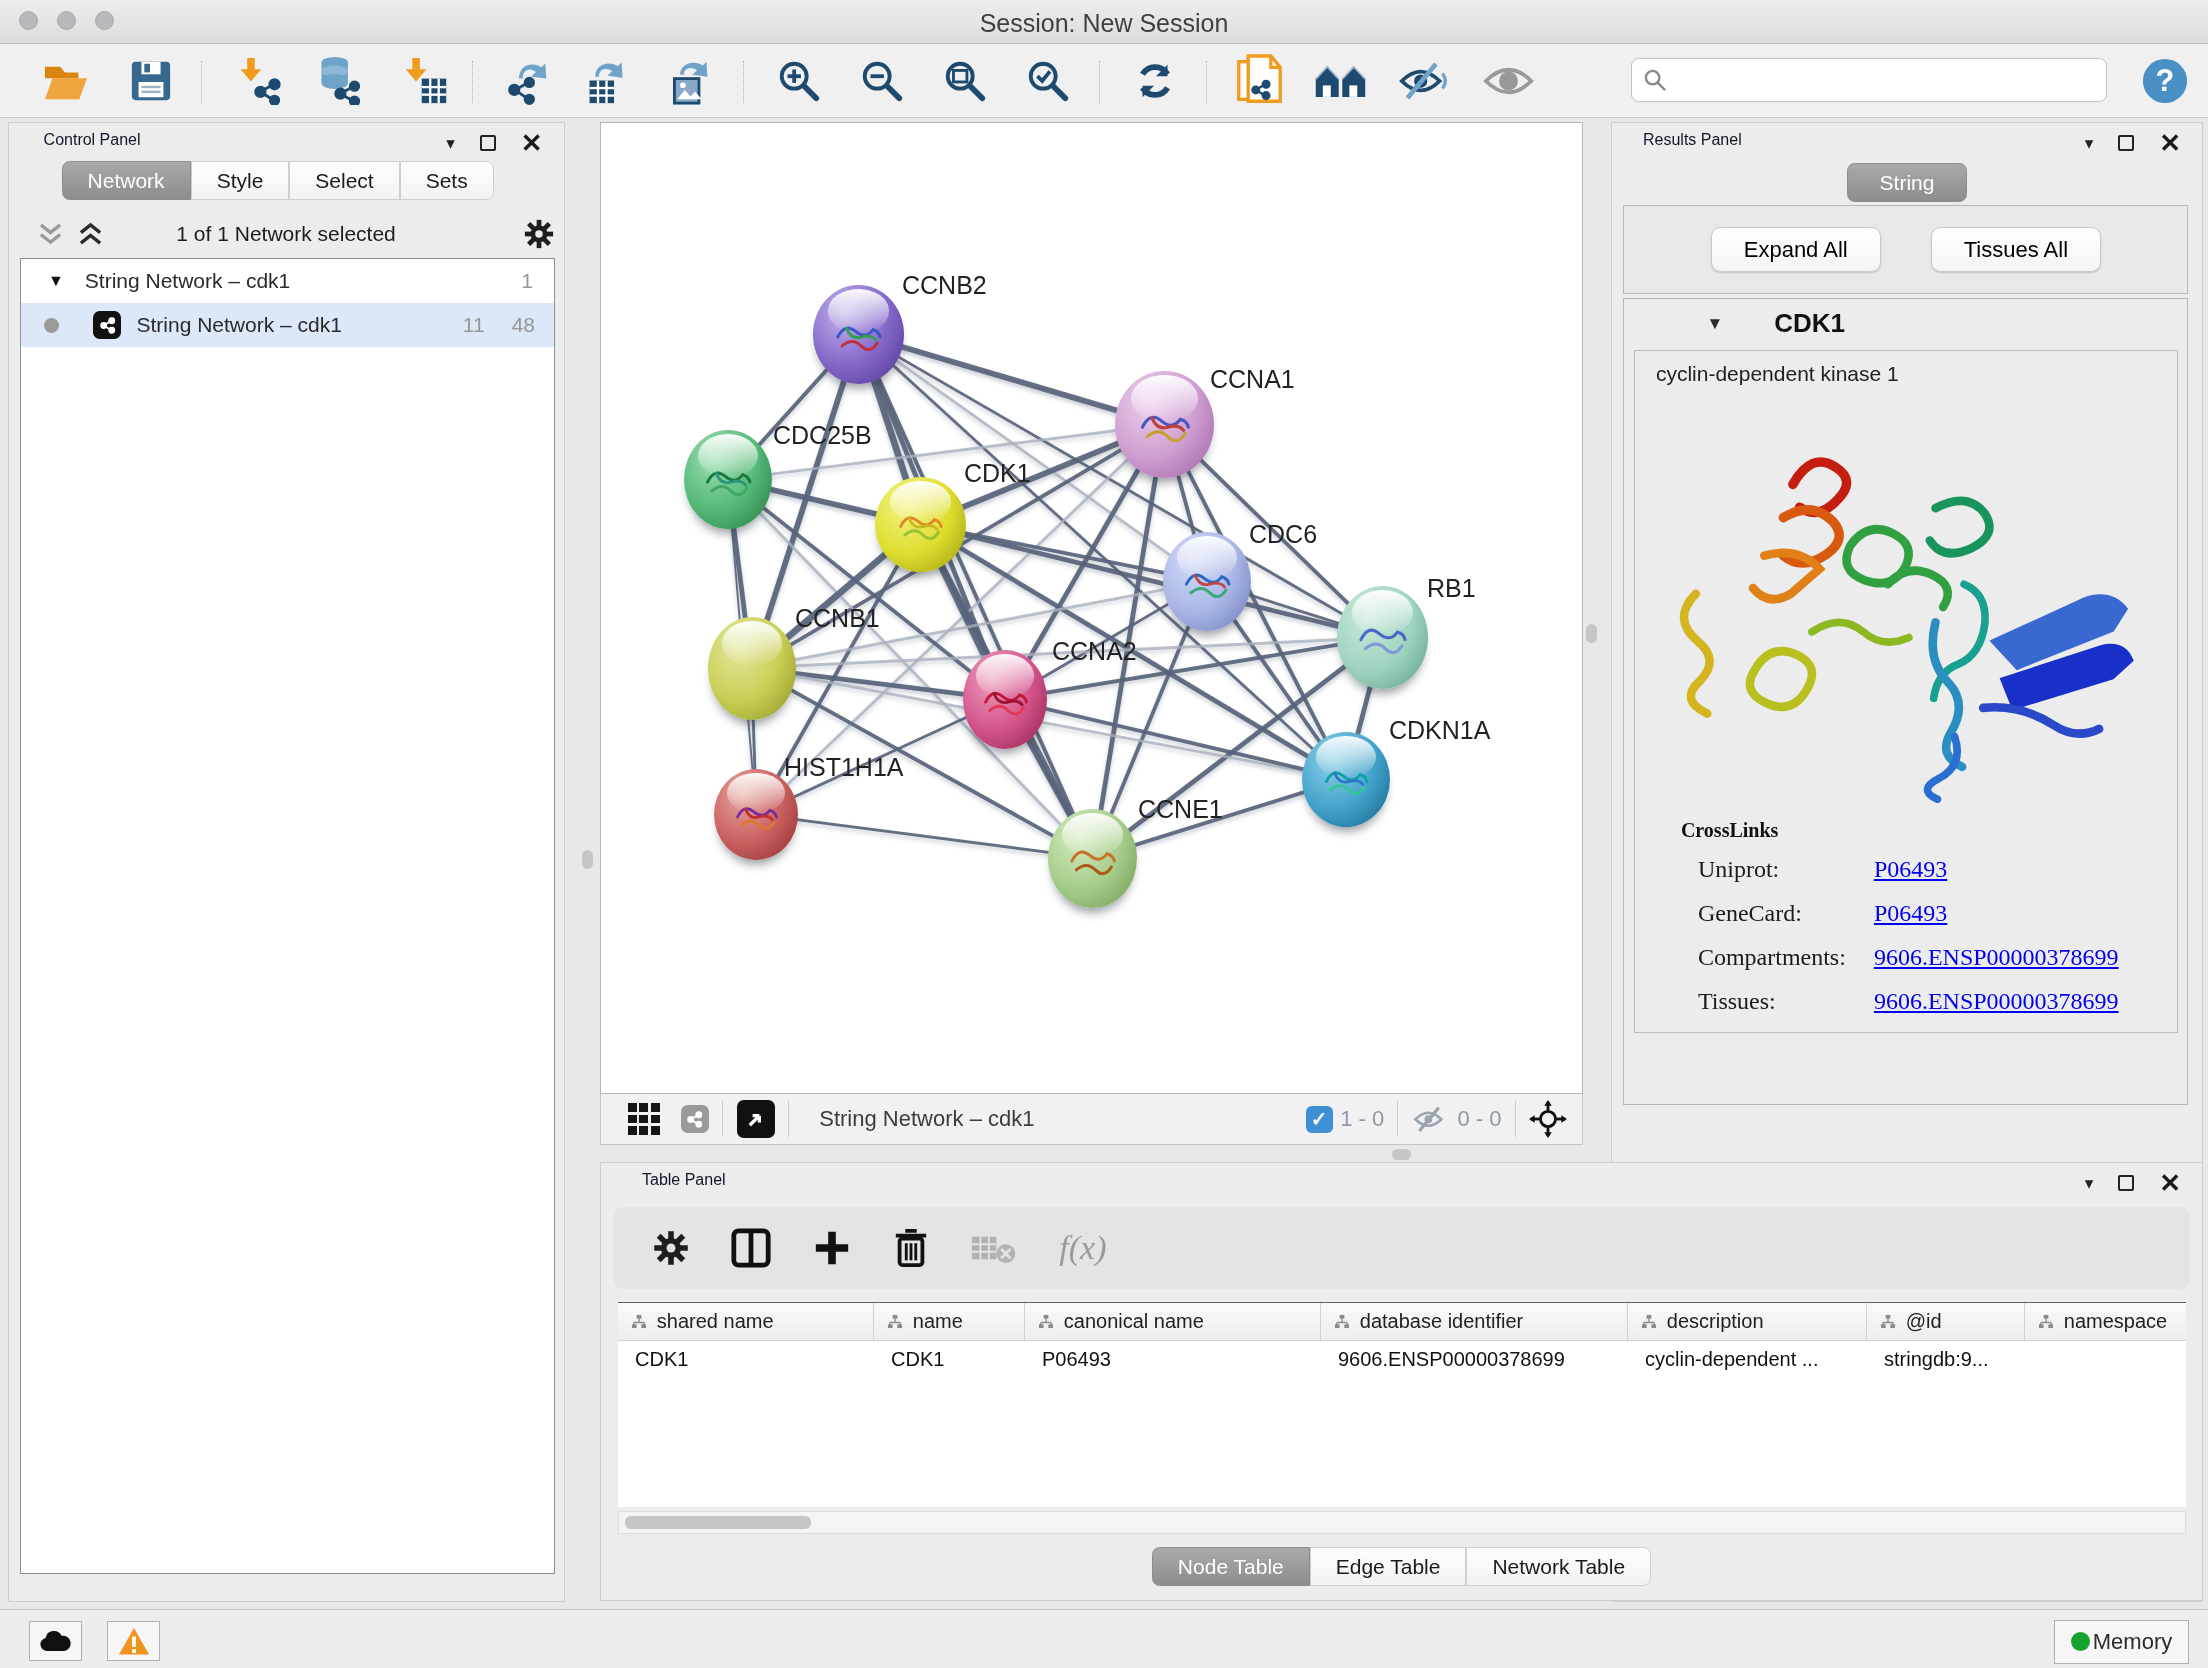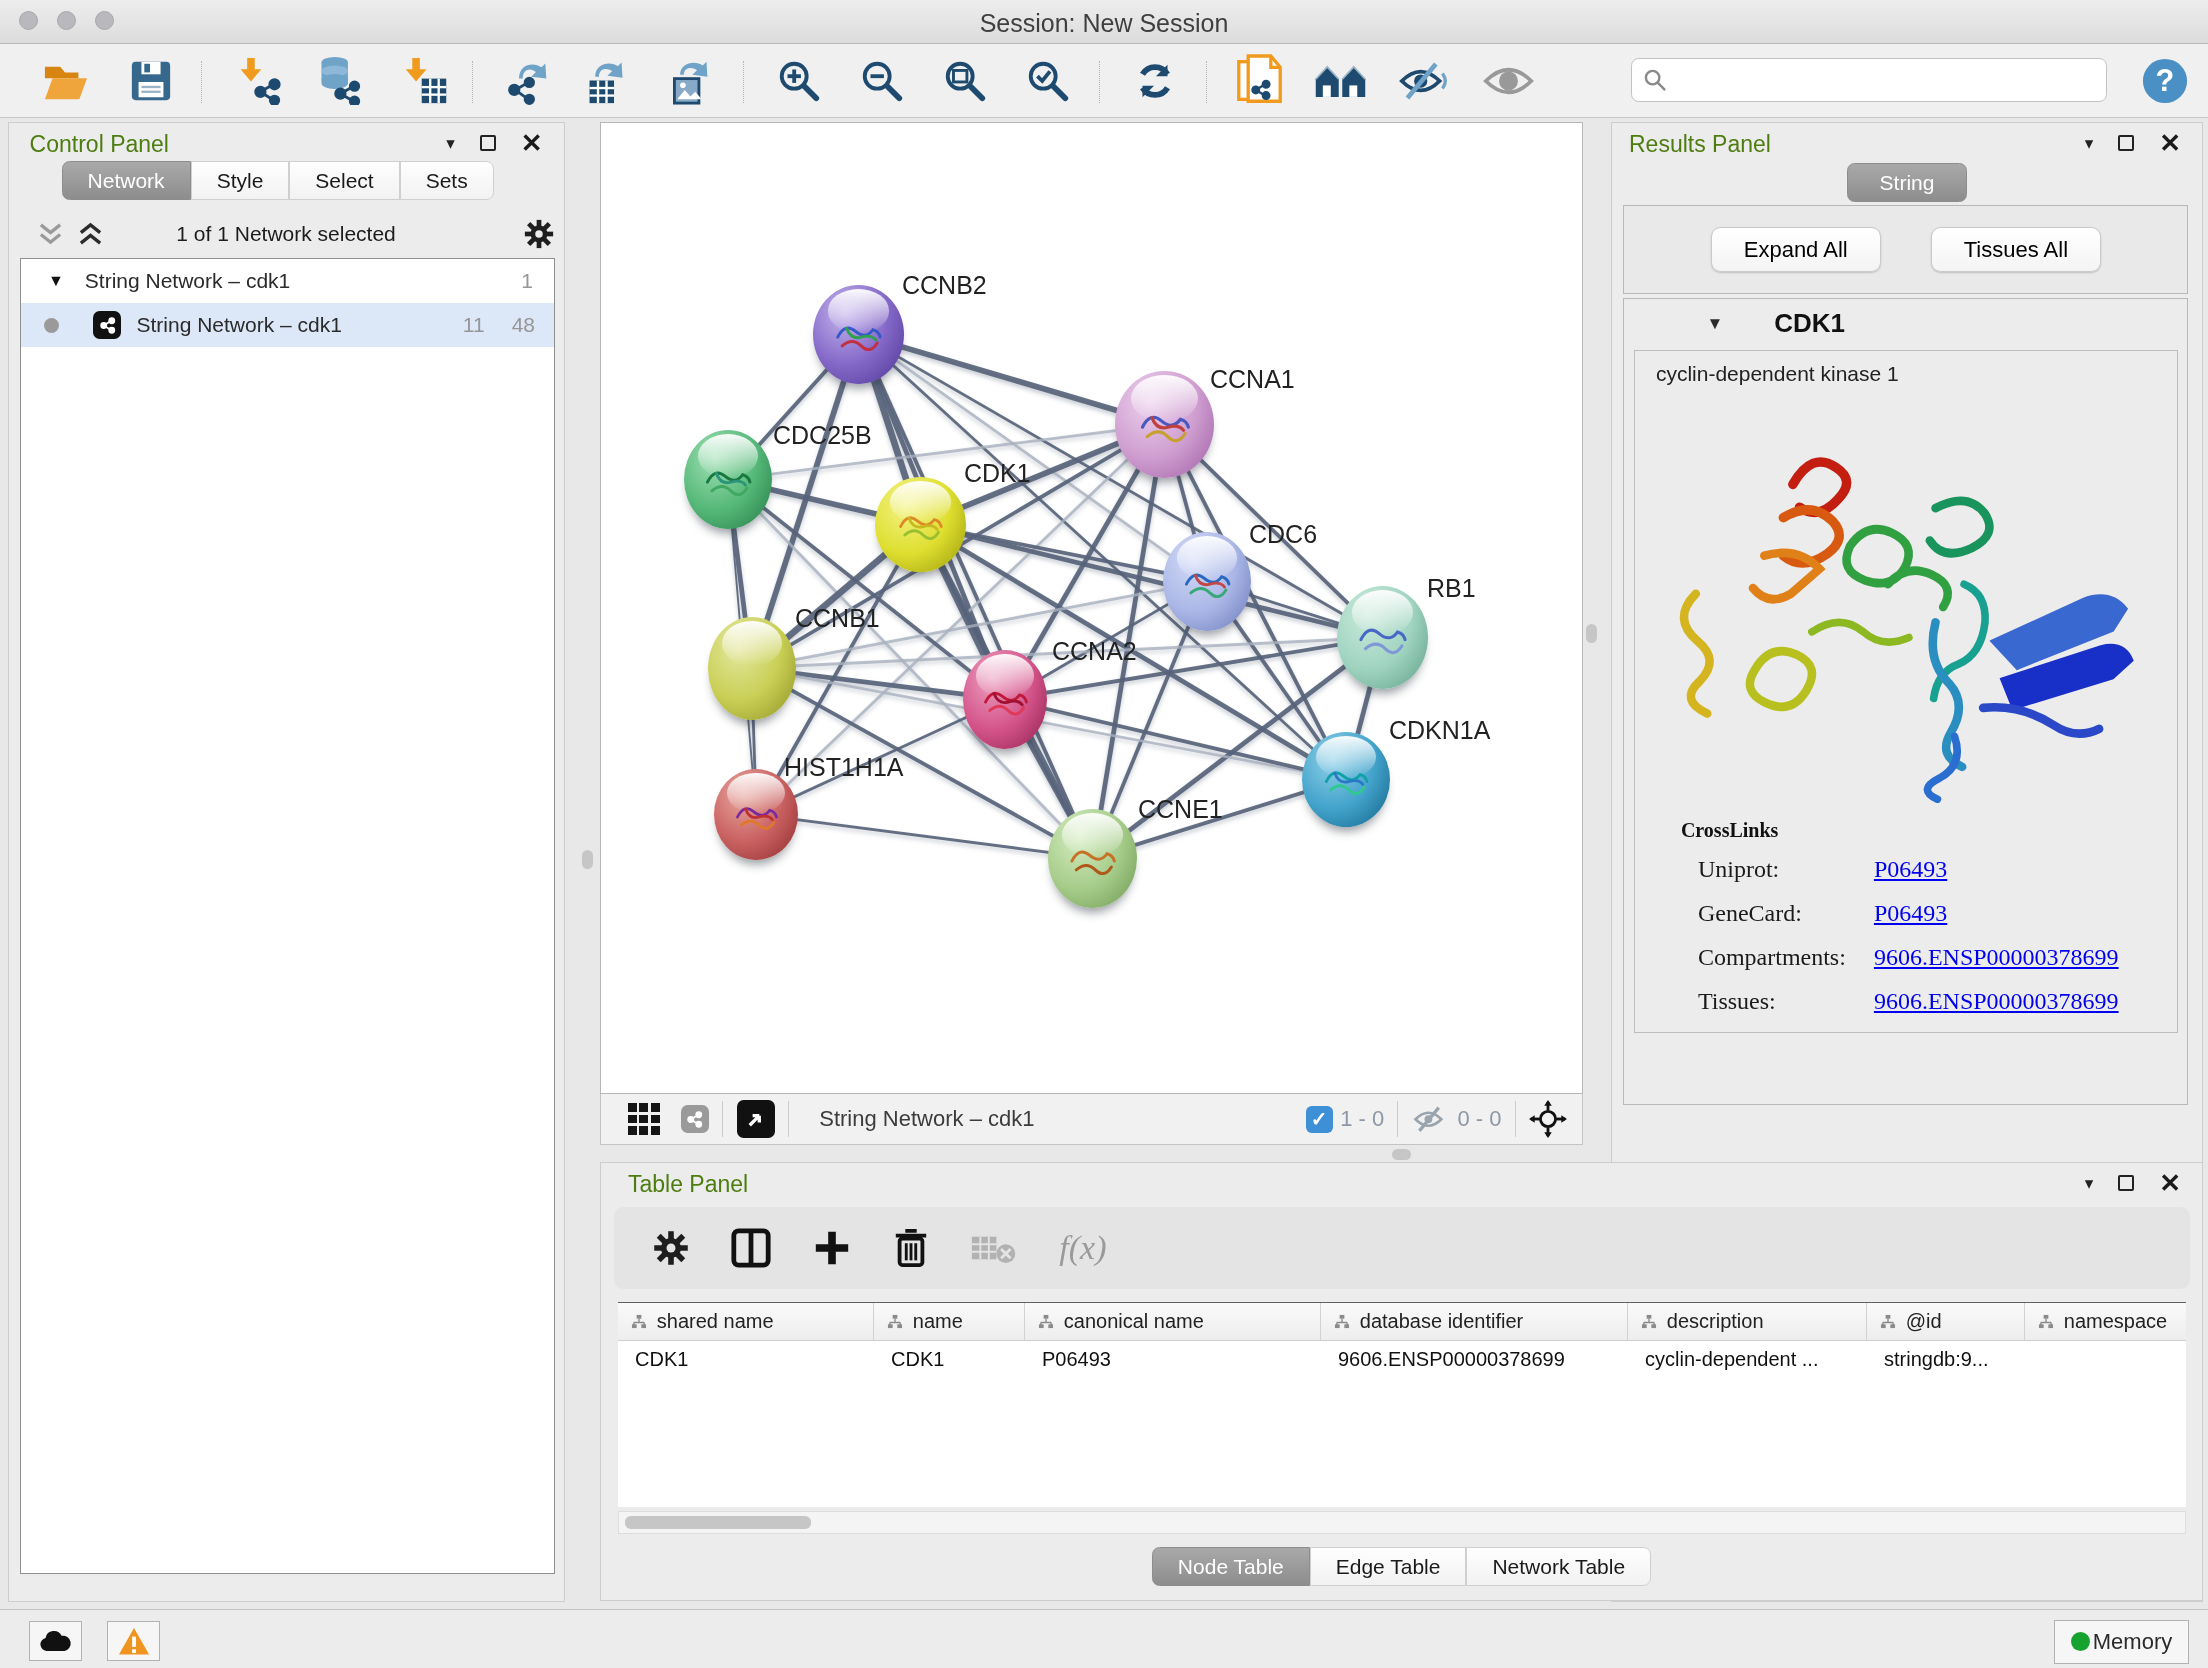--- a/index.html
+++ b/index.html
@@ -13,21 +13,21 @@
   .win-title { top:8.6px; width:100%; text-align:center; font-size:25px; color:#3f3f3f; }
 
   
   .toolbar { left:0; top:44px; width:2208px; height:74px; background:#f0f0f0; border-bottom:1px solid #c7c7c7; }
   .tico { top:12.4px; width:53px; height:49px; display:flex; align-items:center; justify-content:center; cursor:pointer; }
   .tsep { top:17px; width:0; height:42px; border-left:1.9px dotted #b5b5b5; }
   .searchbox { top:14.3px; width:476px; height:44px; background:#fff; border:1px solid #c2c2c2; border-radius:7.6px; display:flex; align-items:center; padding-left:11.4px; }
   .searchbox input { border:none; outline:none; font-size:21px; width:418px; background:transparent; font-family:"Liberation Sans",sans-serif; }
 
   
-  .panel-title { font-size:23px; color:#4d7c0f; }
+  .panel-title { font-size:16px; color:#0f172a;margin-left:14px; }
   .pctrl { display:flex; gap:25px; align-items:center; }
   .pc-arrow { font-size:17px; color:#222; }
   .pc-box { width:16px; height:16px; border:2.4px solid #222; border-radius:1.9px; }
   .pc-x { font-size:26px; font-weight:bold; color:#1a1a1a; line-height:16px; }
 
   .gtab { padding:6.7px 25px; font-size:21px; background:linear-gradient(#fefefe,#f2f2f2); border:1px solid #cfcfcf; color:#1a1a1a; cursor:pointer; }
   .gtab.sel { background:linear-gradient(#a9a9a9,#8d8d8d); color:#fff; border-color:#8d8d8d; }
   .gtab:first-child { border-radius:7.6px 0 0 7.6px; }
   .gtab:last-child { border-radius:0 7.6px 7.6px 0; }
 

